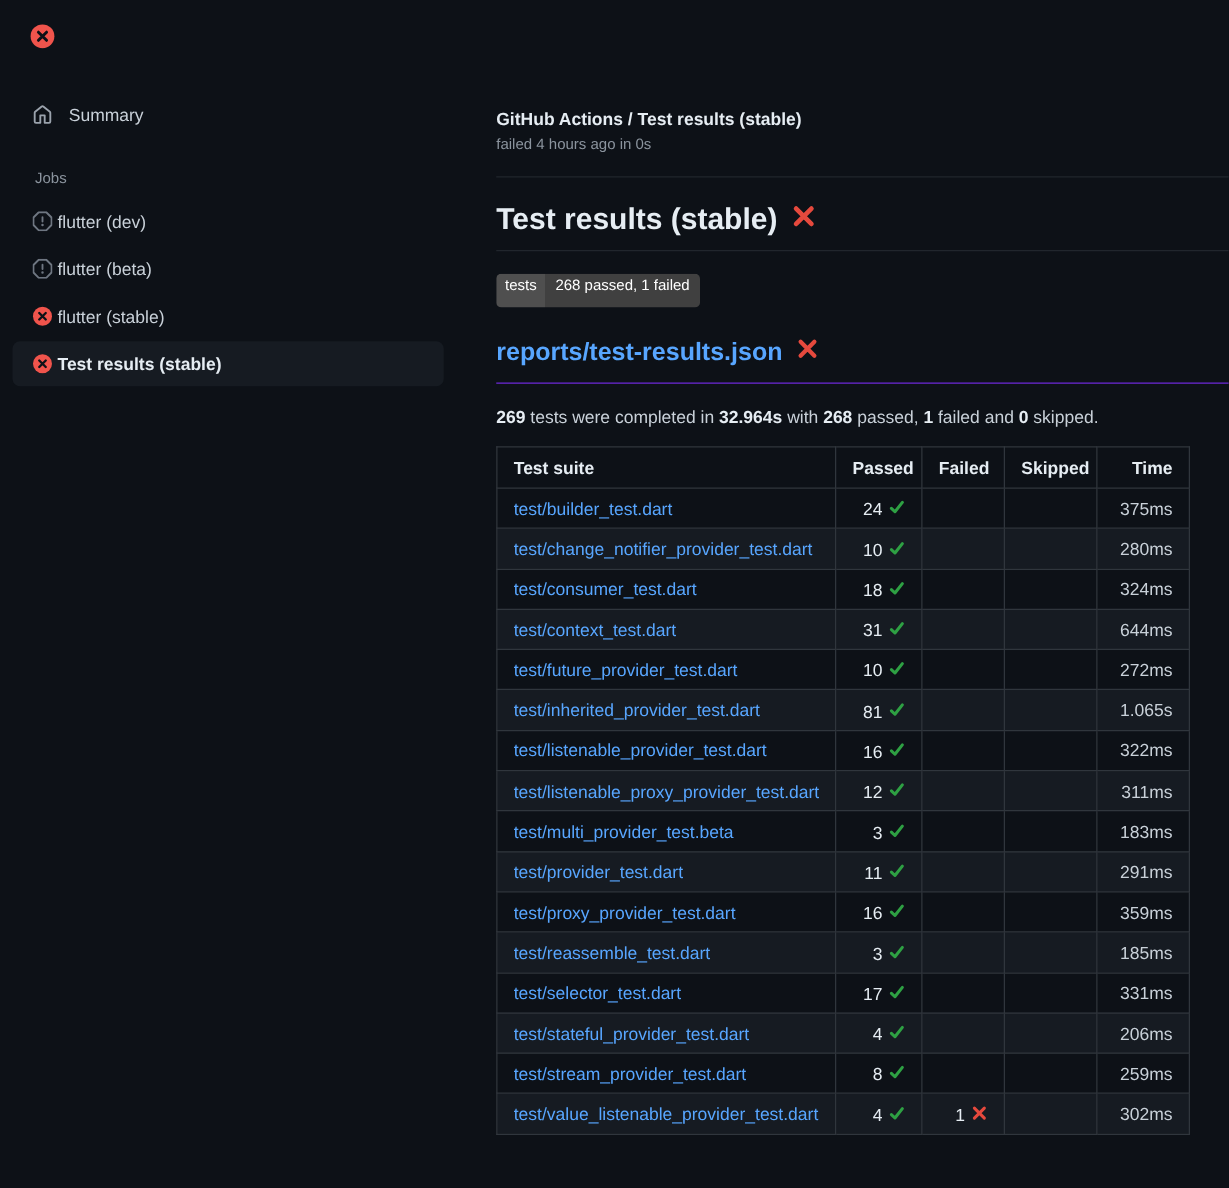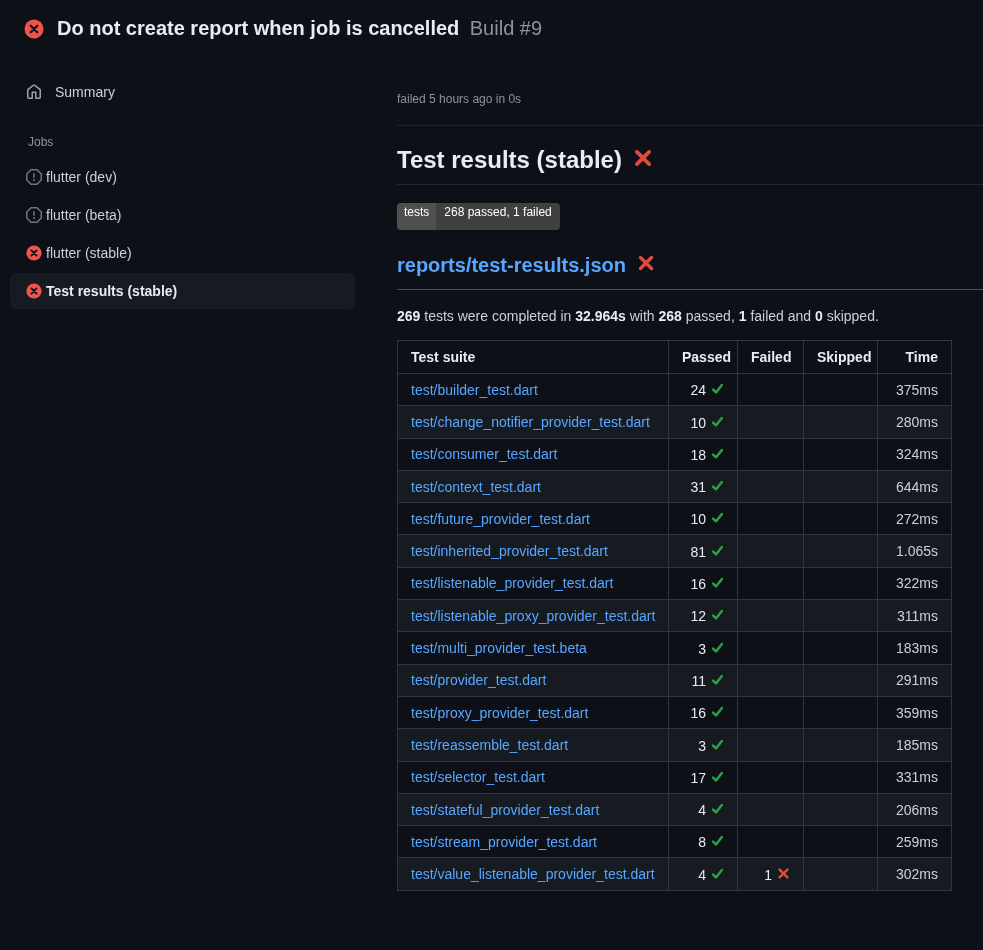--- a/index.html
+++ b/index.html
@@ -85,24 +85,20 @@
 </style>
 </head>
 <body>
 
 <header class="app-header">
   <span class="status-icon">
     <svg width="20" height="20" viewBox="0 0 16 16">
       <circle cx="8" cy="8" r="7.6" fill="#f0544c"></circle>
       <path d="M5.4 5.4l5.2 5.2M10.6 5.4l-5.2 5.2" stroke="#0d1117" stroke-width="1.9" stroke-linecap="round"></path>
     </svg>
-  </span>
-  <span>
-    <span class="app-title">Do not create report when job is cancelled</span>
-    <span class="app-build">Build #9</span>
   </span>
 </header>
 
 <div class="layout">
   <aside class="sidebar">
     <div class="sidebar-summary">
       <span class="ico">
         <svg width="16" height="16" viewBox="0 0 16 16" fill="#9ba3ad">
           <path d="M6.906.664a1.749 1.749 0 0 1 2.187 0l5.25 4.2c.415.332.657.835.657 1.367v7.019A1.75 1.75 0 0 1 13.25 15h-3.5a.75.75 0 0 1-.75-.75V9H7v5.25a.75.75 0 0 1-.75.75h-3.5A1.75 1.75 0 0 1 1 13.25V6.23c0-.531.242-1.034.657-1.366l5.25-4.2Zm1.25 1.171a.25.25 0 0 0-.312 0l-5.25 4.2a.25.25 0 0 0-.094.196v7.019c0 .138.112.25.25.25H5.5V8.25a.75.75 0 0 1 .75-.75h3.5a.75.75 0 0 1 .75.75v5.25h2.75a.25.25 0 0 0 .25-.25V6.23a.25.25 0 0 0-.094-.195l-5.25-4.2Z"></path>
         </svg>
@@ -142,21 +138,22 @@
               <circle cx="8" cy="8" r="7.6" fill="#f0544c"></circle>
               <path d="M5.4 5.4l5.2 5.2M10.6 5.4l-5.2 5.2" stroke="#0d1117" stroke-width="1.9" stroke-linecap="round"></path>
             </svg>
           </span>
           <span>Test results (stable)</span>
         </div>
       </nav>
   </aside>
 
   <main class="main">
-    <div class="status-line">failed 5 hours ago in 0s</div>
+    <div class="breadcrumb">GitHub Actions / Test results (stable)</div>
+    <div class="status-line">failed 4 hours ago in 0s</div>
     <div class="divider"></div>
 
     <h1 class="section-heading">
       <span>Test results (stable)</span>
       <span>
         <svg width="20" height="20" viewBox="0 0 16 16" fill="none">
           <path d="M3.1 3.1 12.9 12.9 M12.9 3.1 3.1 12.9" stroke="#e5493d" stroke-width="3" stroke-linecap="round"></path>
         </svg>
       </span>
     </h1>

